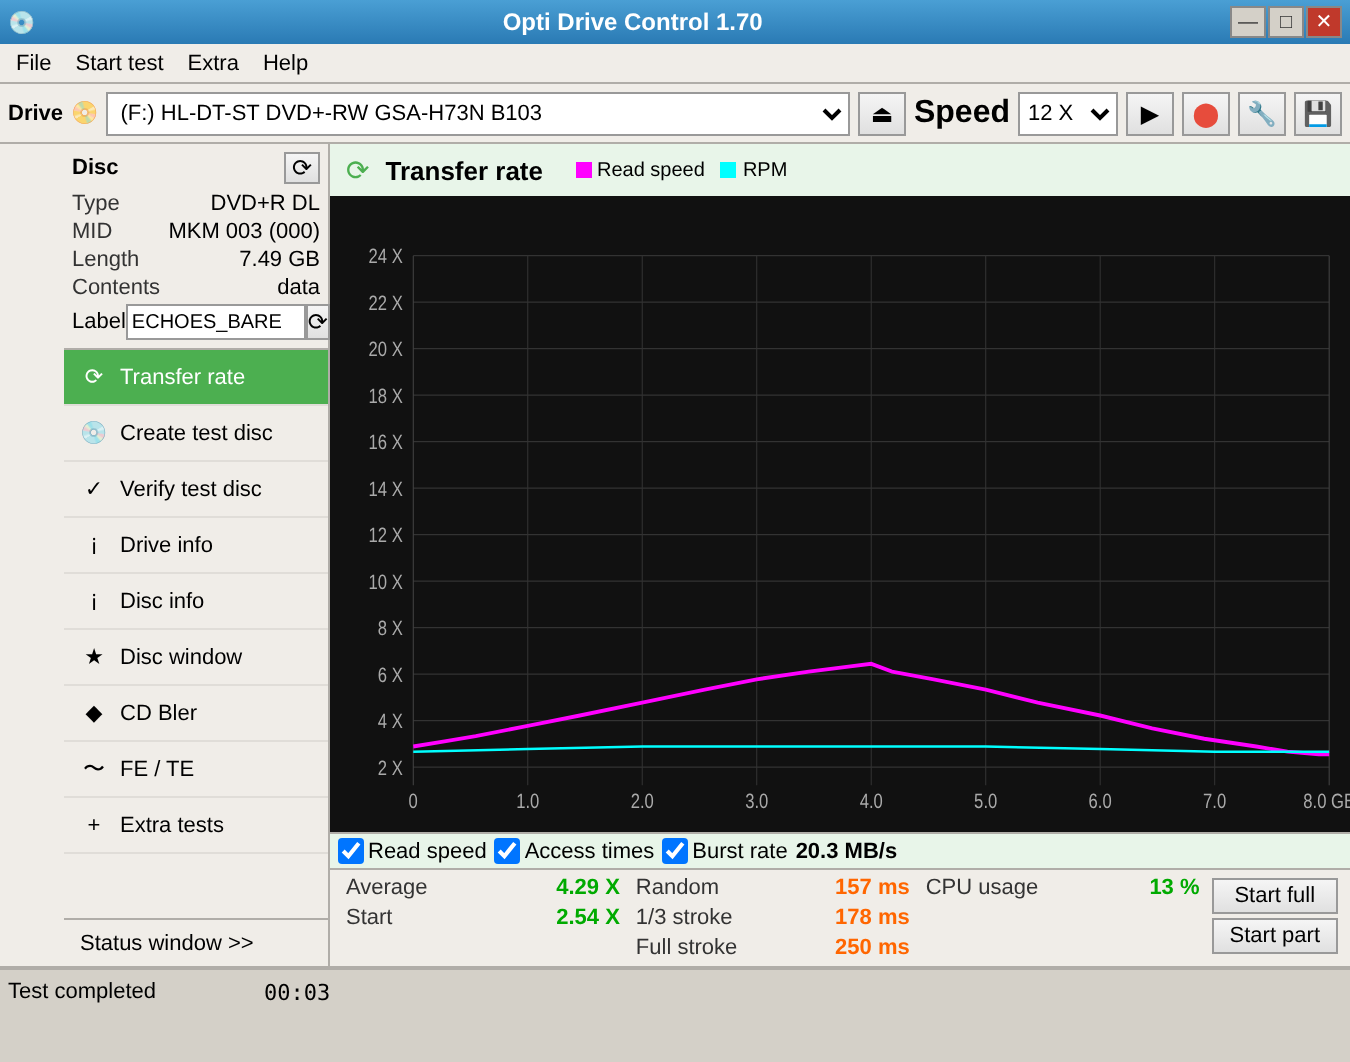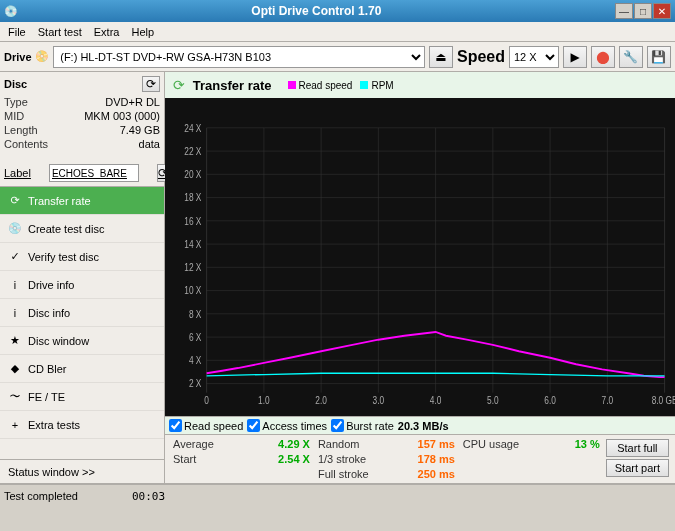--- a/index.html
+++ b/index.html
@@ -82,20 +82,21 @@
       height: calc(531px - 22px - 20px - 30px - 24px - 24px);
     }
 
     
     .sidebar {
       width: 165px;
       background: #f0ede8;
       border-right: 1px solid #b0ada8;
       display: flex;
       flex-direction: column;
+      padding-left: 32px;
     }
     .disc-info {
       padding: 4px;
       border-bottom: 1px solid #b0ada8;
     }
     .disc-header {
       display: flex;
       align-items: center;
       justify-content: space-between;
       margin-bottom: 4px;
@@ -105,23 +106,22 @@
       display: flex;
       justify-content: space-between;
       margin-bottom: 2px;
       font-size: 11px;
     }
     .disc-key { color: #333; }
     .disc-val { color: #000; font-weight: 500; text-align: right; }
     .disc-label-row {
       display: flex;
       align-items: center;
-      gap: 18px;
-      margin-top: 14px;
-      text-decoration: underline;
+      gap: 0;
+      margin-top: 2px;
     }
     .disc-label-text { font-size: 11px; }
     .disc-label-input {
       width: 90px;
       height: 18px;
       font-size: 10px;
       border: 1px solid #999;
       padding: 0 2px;
     }
 

